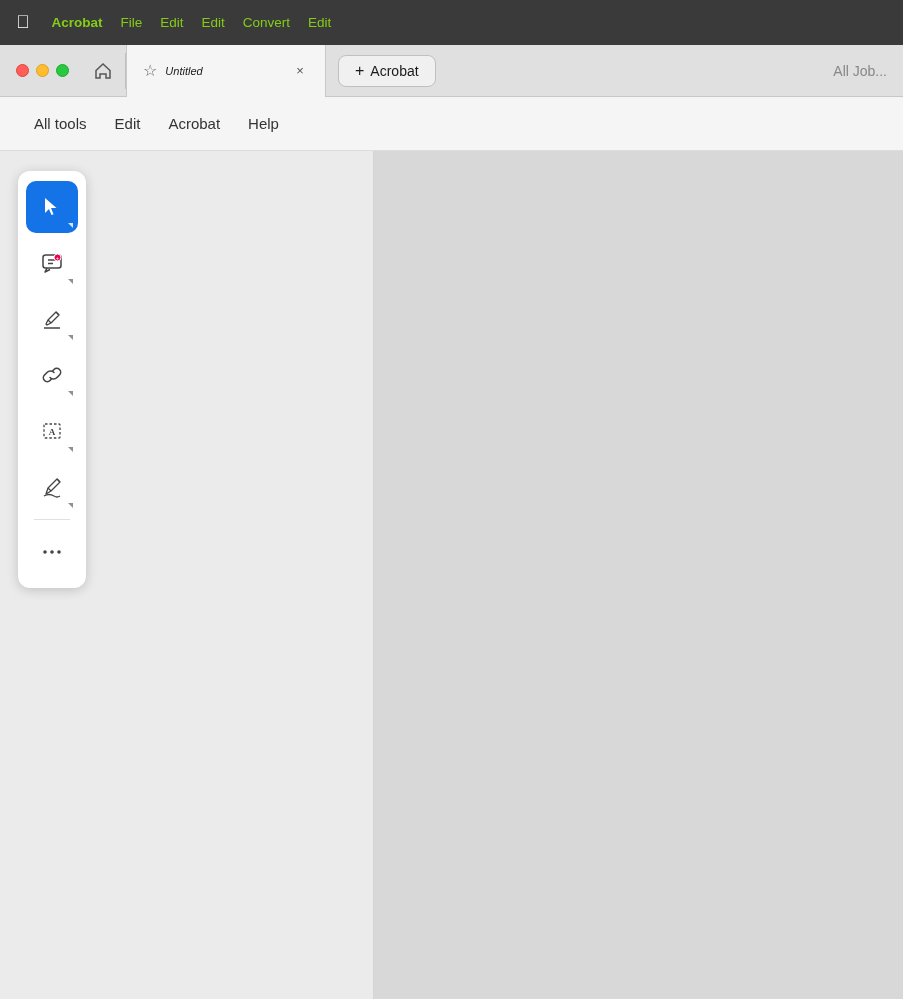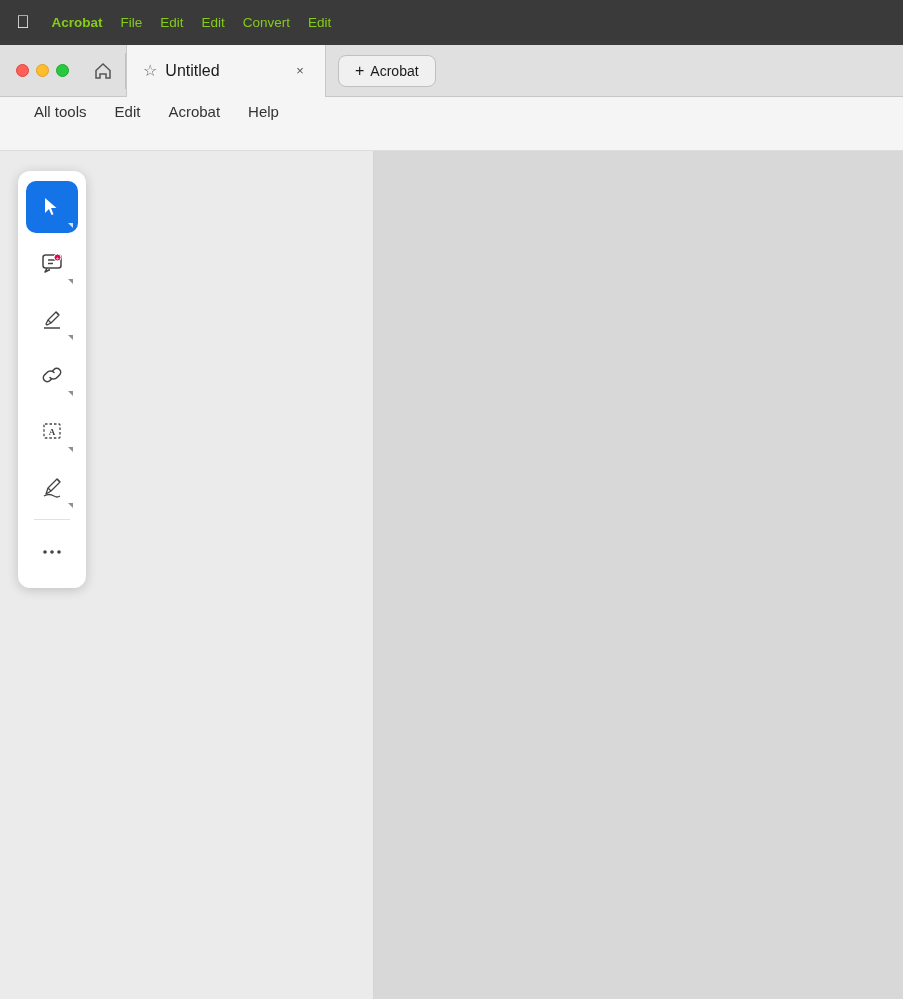--- a/index.html
+++ b/index.html
@@ -102,23 +102,24 @@
       cursor: pointer;
       min-width: 200px;
     }
 
     .tab-star {
       font-size: 16px;
       color: #666;
     }
 
     .tab-title {
-      font-size: 16px;
+      font-size: 11px;
       color: #1a1a1a;
       flex: 1;
+      font-style: italic;
     }
 
     .tab-close {
       width: 18px;
       height: 18px;
       border-radius: 50%;
       display: flex;
       align-items: center;
       justify-content: center;
       cursor: pointer;
@@ -154,21 +155,21 @@
       font-size: 14px;
       overflow: hidden;
     }
 
     
     .toolbar {
       width: 100%;
       height: 54px;
       background: #f5f5f5;
       display: flex;
-      align-items: flex-start;
+      align-items: center;
       padding: 0 24px;
       gap: 8px;
       border-bottom: 1px solid #ddd;
     }
 
     .toolbar-item {
       font-size: 15px;
       color: #333;
       padding: 6px 10px;
       border-radius: 6px;
@@ -293,20 +294,23 @@
     <span class="tab-star">☆</span>
     <span class="tab-title">Untitled</span>
     <span class="tab-close">×</span>
   </div>
 
   <div class="create-btn">
     <span style="font-size:16px;font-weight:300;">+</span>
     <span>Acrobat</span>
   </div>
 
+  <div class="bg-tab-hint">
+    <span>All Job...</span>
+  </div>
 </div>
 
 <div class="toolbar">
   <span class="toolbar-item">All tools</span>
   <span class="toolbar-item">Edit</span>
   <span class="toolbar-item">Acrobat</span>
   <span class="toolbar-item">Help</span>
 </div>
 
 <div class="main-area">

